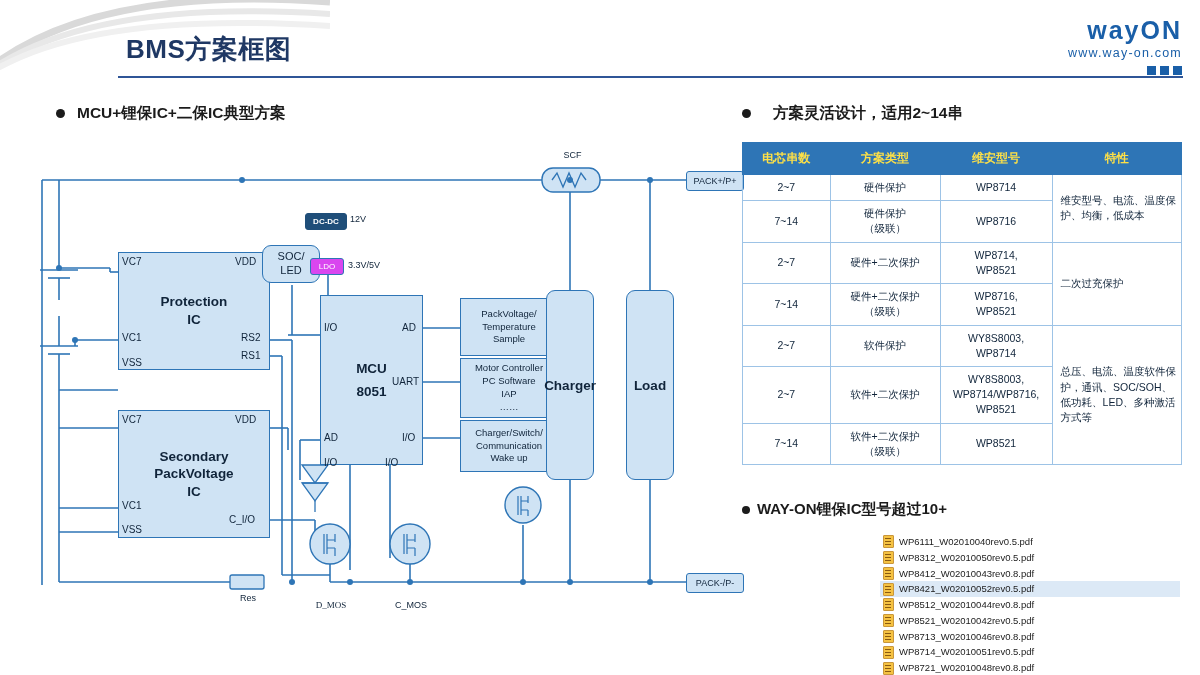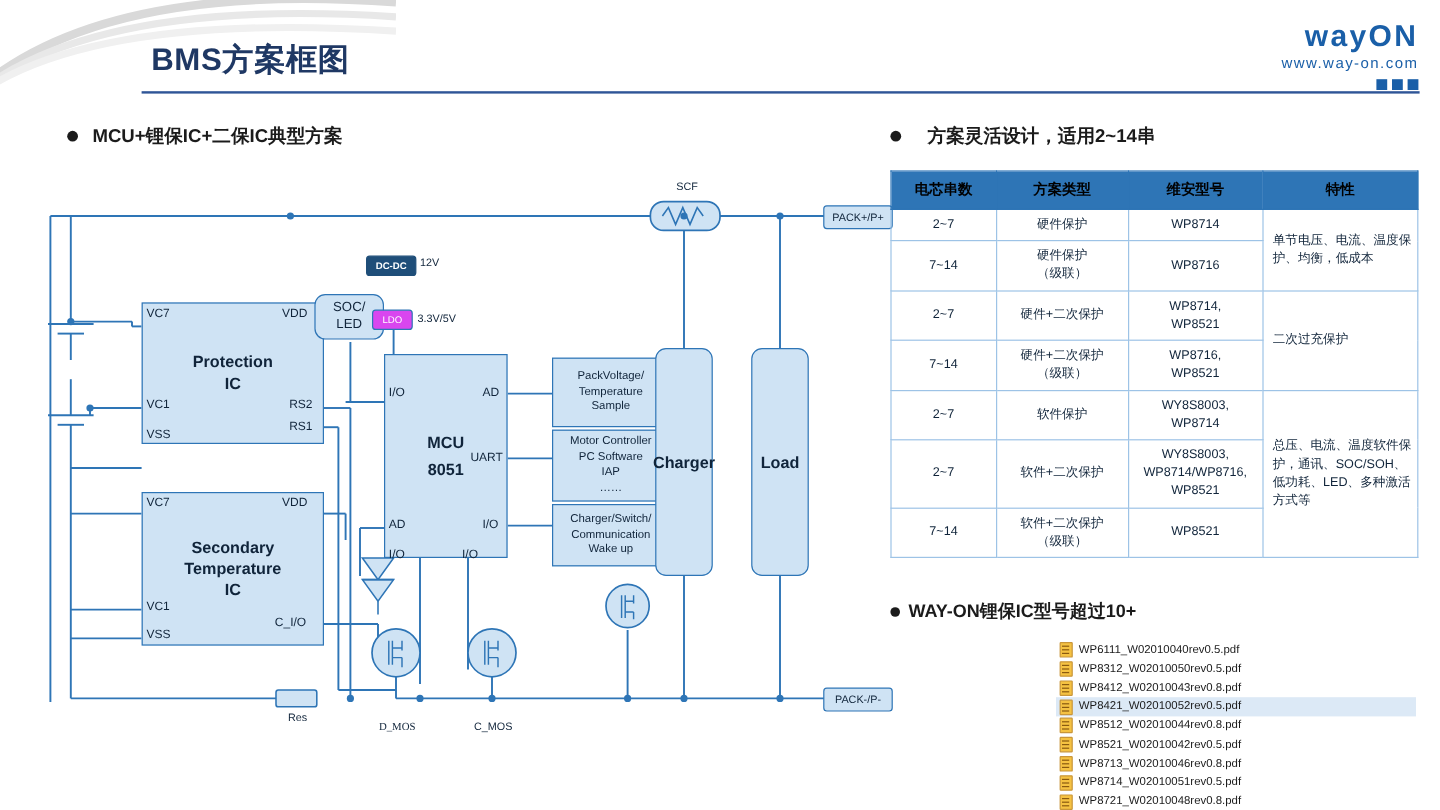--- a/index.html
+++ b/index.html
@@ -75,21 +75,21 @@
   }
   .tag.navy{background:#1f4e79;color:#fff;border-color:#1f4e79;font-weight:bold;font-size:8px;}
   .tag.ldo{background:#d946ef;color:#fff;border-color:#2e75b6;font-weight:normal;font-size:8px;}
 
   
   .tbl{
     position:absolute;left:742px;top:142px;width:440px;
     border-collapse:collapse;font-size:10.5px;color:#10243a;
   }
   .tbl th{
-    background:#2e75b6;color:#000000;font-weight:bold;font-size:12px;
+    background:#2e75b6;color:#fde047;font-weight:bold;font-size:12px;
     border:1px solid #2e75b6;padding:7px 1px;text-align:center;
   }
   .tbl td{
     border:1px solid #9dc3e6;padding:5px 4px;text-align:center;vertical-align:middle;
     line-height:1.45;
   }
   .tbl td.feat{text-align:left;padding-left:8px;}
 
   
   .sub-bullet{
@@ -267,21 +267,21 @@
     </div>
     <div class="pin" style="left:92px;top:106px;">VC7</div>
     <div class="pin" style="left:205px;top:106px;">VDD</div>
     <div class="pin" style="left:92px;top:182px;">VC1</div>
     <div class="pin" style="left:92px;top:207px;">VSS</div>
     <div class="pin" style="left:211px;top:182px;">RS2</div>
     <div class="pin" style="left:211px;top:200px;">RS1</div>
 
     <div class="node big" style="left:88px;top:260px;width:152px;height:128px;">
       <span style="white-space:pre-line;line-height:1.3">Secondary
-Temperature
+PackVoltage
 IC</span>
     </div>
     <div class="pin" style="left:92px;top:264px;">VC7</div>
     <div class="pin" style="left:205px;top:264px;">VDD</div>
     <div class="pin" style="left:92px;top:350px;">VC1</div>
     <div class="pin" style="left:92px;top:374px;">VSS</div>
     <div class="pin" style="left:199px;top:364px;">C_I/O</div>
 
     <div class="node big" style="left:290px;top:145px;width:103px;height:170px;flex-direction:column;gap:8px;">
       <span>MCU</span>
@@ -354,21 +354,21 @@
         <th style="width:112px">方案类型</th>
         <th style="width:110px">维安型号</th>
         <th style="width:130px">特性</th>
       </tr>
     </thead>
     <tbody>
       <tr>
         <td>2~7</td>
         <td style="white-space:pre-line">硬件保护</td>
         <td style="white-space:pre-line">WP8714</td>
-        <td class="feat" rowspan="2">单节电压、电流、温度保护、均衡，低成本</td>
+        <td class="feat" rowspan="2">维安型号、电流、温度保护、均衡，低成本</td>
       </tr>
       <tr>
         <td>7~14</td>
         <td style="white-space:pre-line">硬件保护
 （级联）</td>
         <td style="white-space:pre-line">WP8716</td>
       </tr>
       <tr>
         <td>2~7</td>
         <td style="white-space:pre-line">硬件+二次保护</td>

